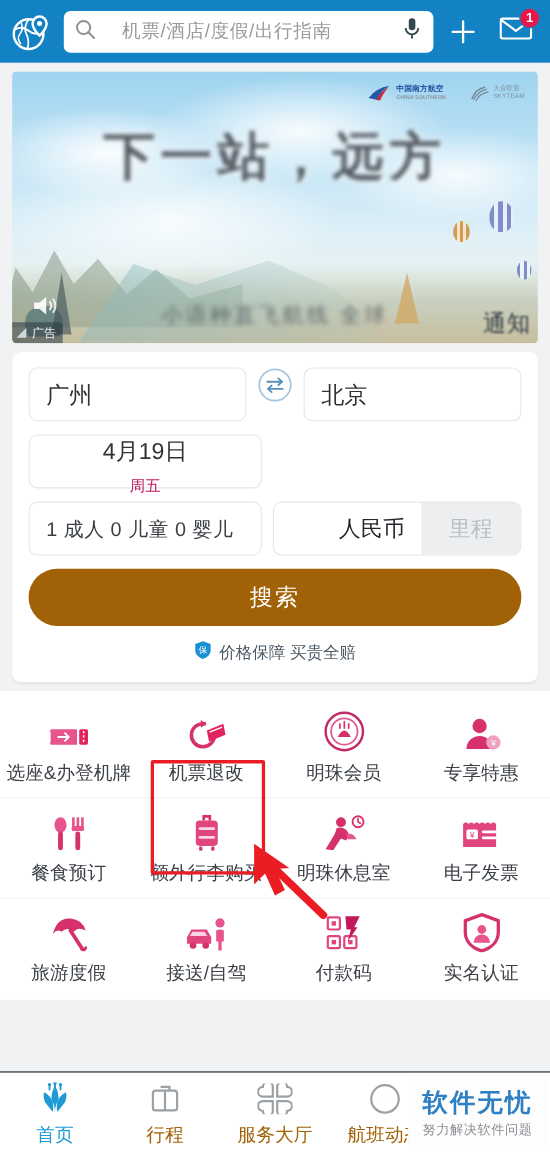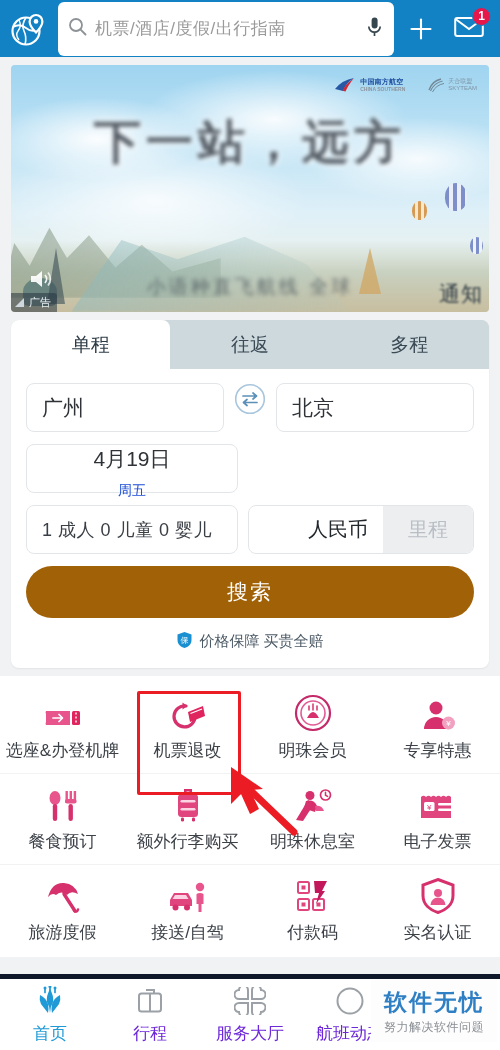--- a/index.html
+++ b/index.html
@@ -10,22 +10,22 @@
   }
   .phone { position: relative; width: 500px; height: 1050px; background: #f0f2f3; }
 
   
   .header {
     height: 57px; background: #1282c5; display: flex; align-items: center;
     padding: 0 10px 0 6px; gap: 8px;
   }
   .logo-globe { width: 44px; height: 44px; flex: 0 0 44px; position: relative; }
   .searchbar {
-    flex: 1 1 auto; height: 54px; background: #fff; border-radius: 6px;
-    display: flex; align-items: center; padding: 0 10px; gap: 8px;
+    flex: 1 1 auto; height: 38px; background: #fff; border-radius: 6px;
+    display: flex; align-items: center; padding: 0 10px; gap: 24px;
     min-width: 0;
   }
   .search-ph { flex: 1 1 auto; color: #9a9a9a; font-size: 17px; letter-spacing: .5px; white-space: nowrap; overflow: hidden; }
   .mic { flex: 0 0 18px; }
   .plus-btn { width: 38px; height: 38px; flex: 0 0 38px; display: flex; align-items: center; justify-content: center; }
   .mail-btn { width: 42px; height: 40px; flex: 0 0 42px; position: relative; display: flex; align-items: center; justify-content: center; }
   .badge {
     position: absolute; top: -2px; right: -1px; min-width: 19px; height: 19px;
     background: #e8174a; border-radius: 10px; color: #fff; font-size: 12px;
     display: flex; align-items: center; justify-content: center; padding: 0 4px;
@@ -126,21 +126,21 @@
   .form { padding: 14px 15px 16px 15px; }
   .row { display: flex; gap: 10px; margin-bottom: 12px; }
   .field {
     height: 49px; border: 1px solid #e3e6e9; border-radius: 8px;
     display: flex; align-items: center; padding: 0 15px; background: #fff;
     font-size: 21px; color: #2f3338;
   }
   .field.city { flex: 1 1 0; min-width: 0; }
   .swap { width: 32px; height: 32px; flex: 0 0 32px; }
   .field.date { width: 212px; gap: 9px; flex-direction: column; }
-  .date-week { font-size: 14px; color: #1d4ed8; }
+  .date-week { font-size: 14px; color: #be185d; }
   .cal-icon { margin-left: auto; }
   .field.pax { width: 212px; font-size: 18px; color: #3a3f45; letter-spacing: .5px; }
   .currency {
     flex: 1 1 0; height: 49px; border: 1px solid #e3e6e9; border-radius: 8px;
     display: flex; overflow: hidden; min-width: 0; padding-left: 44px;
   }
   .cur {
     flex: 1; display: flex; align-items: center; justify-content: center;
     font-size: 20px; color: #b9bec4; background: #eceef0;
   }
@@ -169,25 +169,25 @@
   
   .anno-box {
     position: absolute; left: 137px; top: 691px; width: 104px; height: 104px;
     border: 3px solid #ec1c24; border-radius: 2px; pointer-events: none;
   }
   .anno-arrow { position: absolute; left: 228px; top: 762px; pointer-events: none; }
 
   
   .bottom-nav {
     position: absolute; left: 0; right: 0; bottom: 0; height: 76px;
-    background: #fff; border-top: 5px solid #0f172a; display: flex;
+    background: #fff; border-top: 1px solid #0f172a; display: flex;
   }
   .nav-item {
     flex: 1; display: flex; flex-direction: column; align-items: center;
-    justify-content: center; gap: 5px; color: #6d28d9; font-size: 17px;
+    justify-content: center; gap: 5px; color: #a16207; font-size: 17px;
   }
   .nav-item.active { color: #1f9ad6; }
   .nav-item .nico { height: 32px; display: flex; align-items: center; }
   .watermark {
     position: absolute; right: 3px; bottom: 8px; width: 126px; height: 62px;
     background: #fdfdfd; display: flex; flex-direction: column;
     align-items: center; justify-content: center; gap: 1px;
   }
   .wm-main { font-size: 23px; color: #2f7fc4; letter-spacing: 2px; font-weight: bold; }
   .wm-sub { font-size: 12px; color: #8a8f94; letter-spacing: .5px; }
@@ -299,25 +299,20 @@
         </svg>
         <span>广告</span>
       </div>
 
       <div class="notify-btn">通知</div>
     </div>
   </div>
 
   <div class="card">
 
-    <div class="tabs">
-      <div class="tab active">单程</div>
-      <div class="tab">往返</div>
-      <div class="tab">多程</div>
-    </div>
 
     <div class="form">
 
       <div class="row">
         <div class="field city">广州</div>
         <div class="swap">
           <svg width="32" height="32" viewBox="0 0 32 32">
             <circle cx="16" cy="16" r="14.3" fill="none" stroke="#a8c6dd" stroke-width="1.6"></circle>
             <path d="M9 13 H22 M19 10 L22.5 13 L19 16" fill="none" stroke="#5b91b8" stroke-width="1.7" stroke-linecap="round" stroke-linejoin="round"></path>
             <path d="M23 19.5 H10 M13 16.5 L9.5 19.5 L13 22.5" fill="none" stroke="#5b91b8" stroke-width="1.7" stroke-linecap="round" stroke-linejoin="round"></path>

